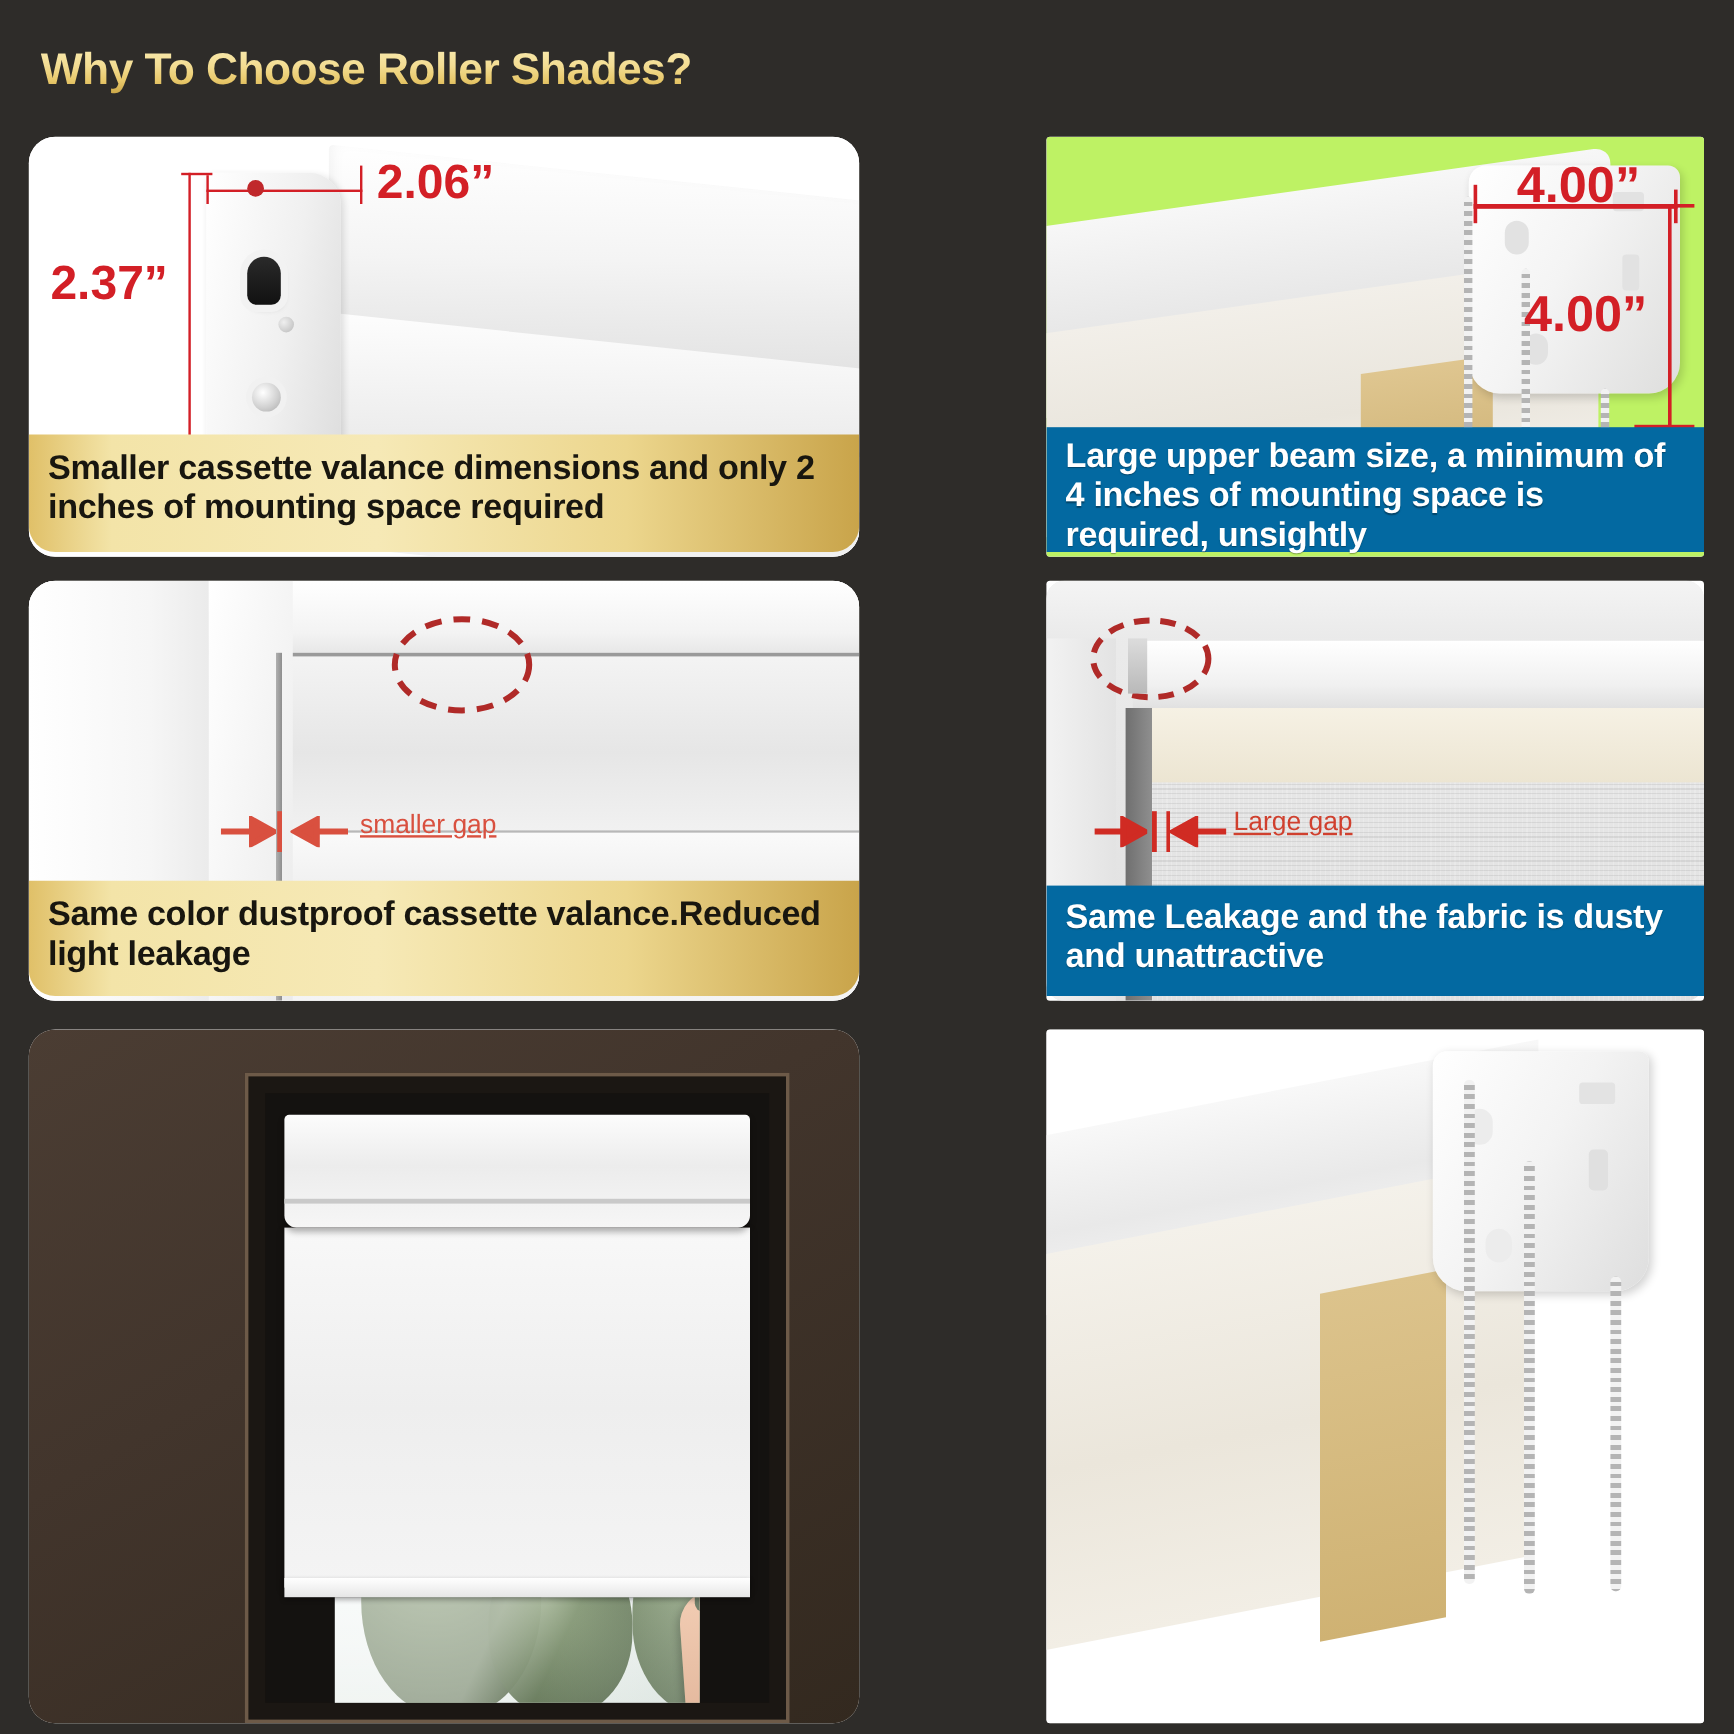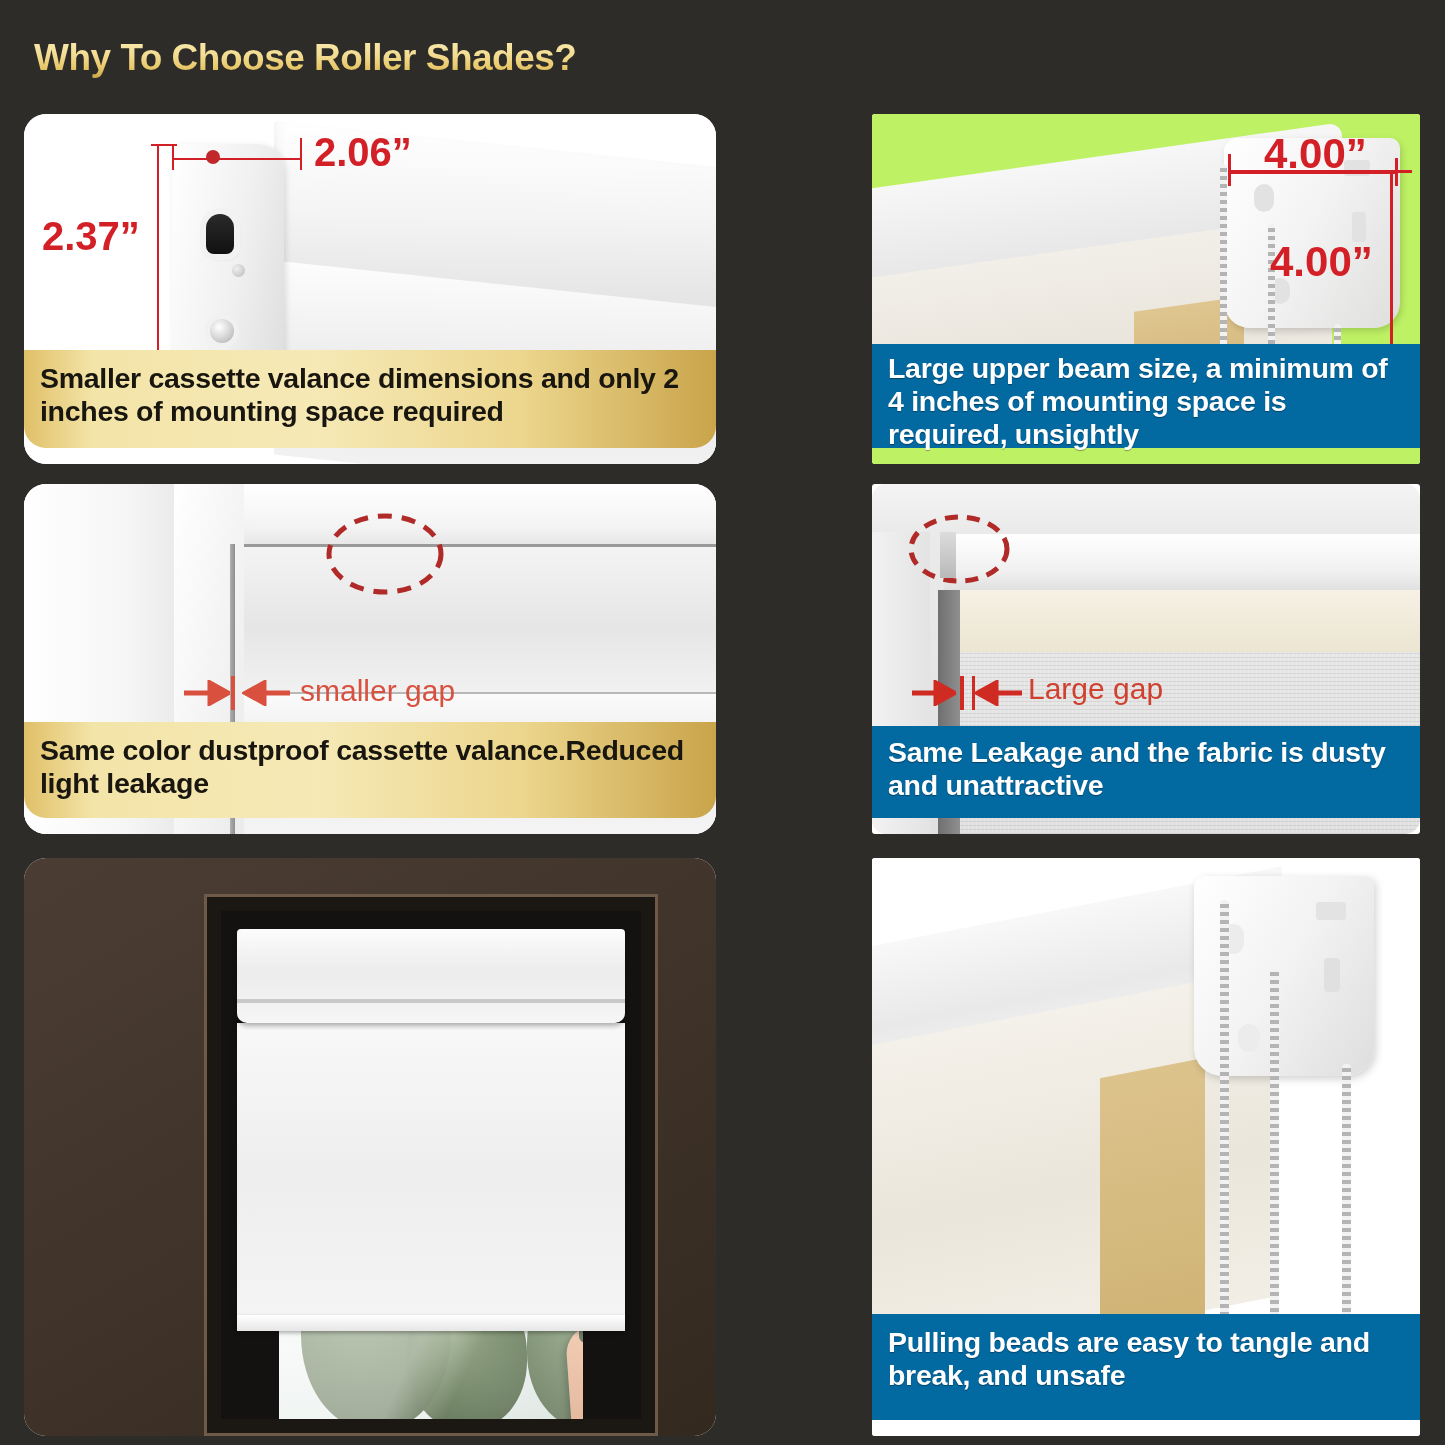--- a/index.html
+++ b/index.html
@@ -48,21 +48,21 @@
 
   .row1 { top: 114px; height: 350px; }
   .row2 { top: 484px; height: 350px; }
   .row3 { top: 858px; height: 578px; }
 
   .panel .art { position: absolute; inset: 0; overflow: hidden; }
 
   
   .caption {
     position: absolute;
-    left: 0; right: 0; bottom: 16px;
+    left: 0; right: 0; bottom: 4px;
     padding: 12px 16px 14px 16px;
     font-size: 28.5px;
     font-weight: bold;
     line-height: 1.16;
     letter-spacing: -0.3px;
   }
   .caption.gold {
     background: linear-gradient(90deg,#e0c068 0%, #f3e4a8 10%, #f6e9b6 42%, #ecd68d 72%, #c9a44a 100%);
     color: #18160f;
   }
@@ -90,22 +90,23 @@
     position: absolute;
     color: #d31f26;
     font-weight: bold;
     font-family: "Liberation Sans", sans-serif;
     white-space: nowrap;
   }
   .gap-txt {
     position: absolute;
     color: #d9503f;
     font-weight: normal;
-    font-size: 30px;
+    font-size: 22px;
     white-space: nowrap;
+    text-decoration: underline;
   }
   .rline { position: absolute; background: #d31f26; }
 
   
   #p1-art { background: #fff; }
   .v-body {
     position: absolute;
     left: 250px; top: 38px; width: 600px; height: 210px;
     background: linear-gradient(175deg,#ffffff 0%,#f4f4f4 35%,#e4e4e4 68%,#f2f2f2 100%);
     transform: skewY(6deg);
@@ -414,16 +415,15 @@
       <div class="b6-head">
         <div style="position:absolute;left:122px;top:26px;width:30px;height:18px;background:#e3e3e3;border-radius:3px;"></div>
         <div style="position:absolute;left:130px;top:82px;width:16px;height:34px;background:#e0e0e0;border-radius:4px;"></div>
         <div style="position:absolute;left:28px;top:48px;width:22px;height:30px;background:#ececec;border-radius:11px;"></div>
         <div style="position:absolute;left:44px;top:148px;width:22px;height:28px;background:#ececec;border-radius:11px;"></div>
       </div>
       <div class="chain" style="left:348px;top:42px;height:420px;width:9px;"></div>
       <div class="chain" style="left:398px;top:110px;height:360px;width:9px;"></div>
       <div class="chain" style="left:470px;top:206px;height:262px;width:9px;"></div>
     </div>
-    <div class="caption gray cap-r3">Pulling beads are easy to tangle and break, and unsafe</div>
   </div>
 
 </div>
 
 </body></html>

